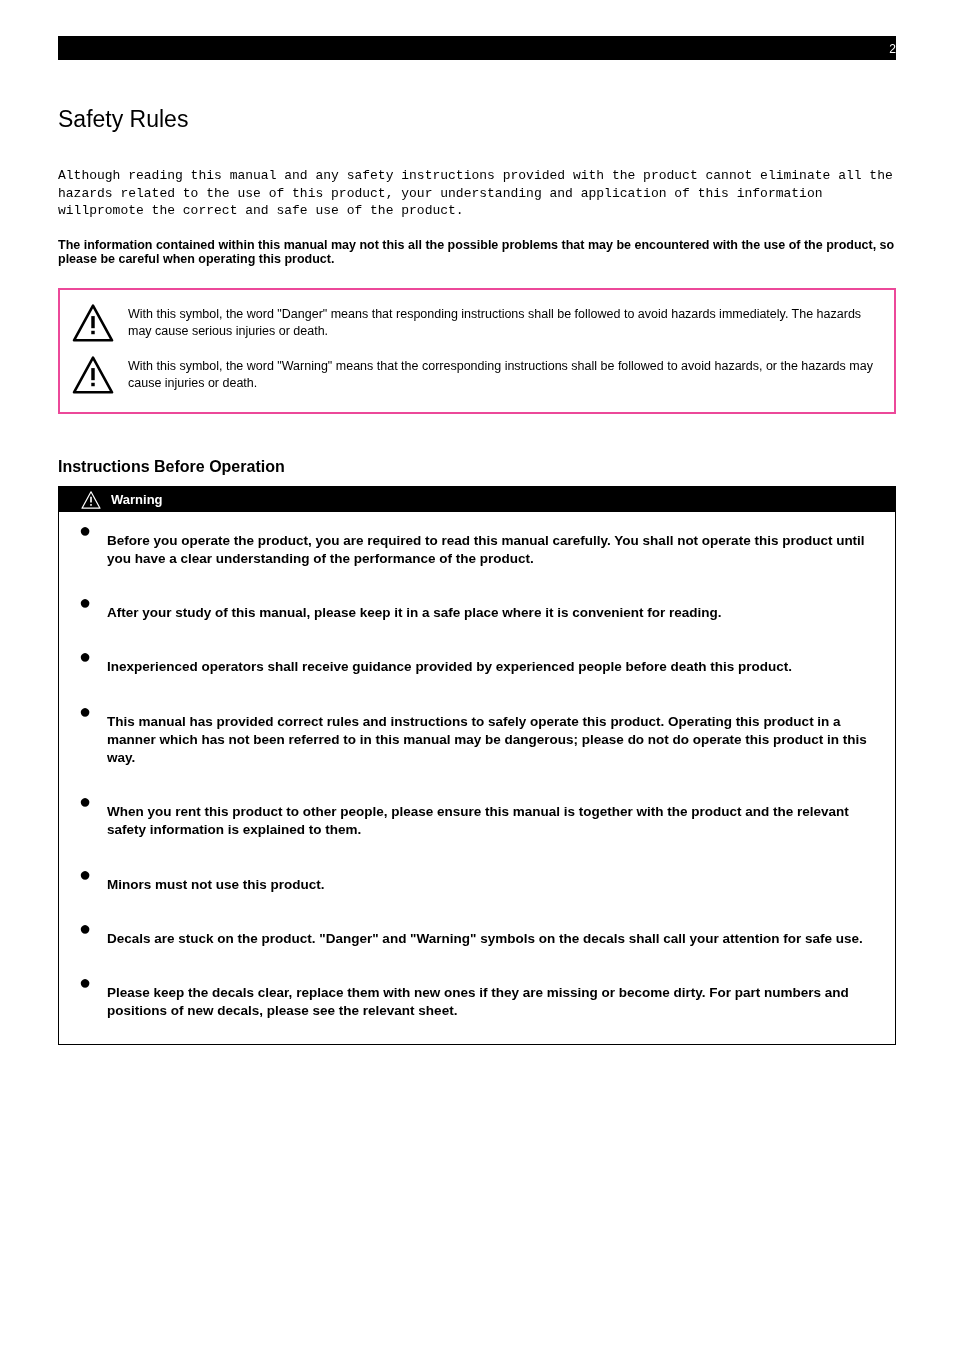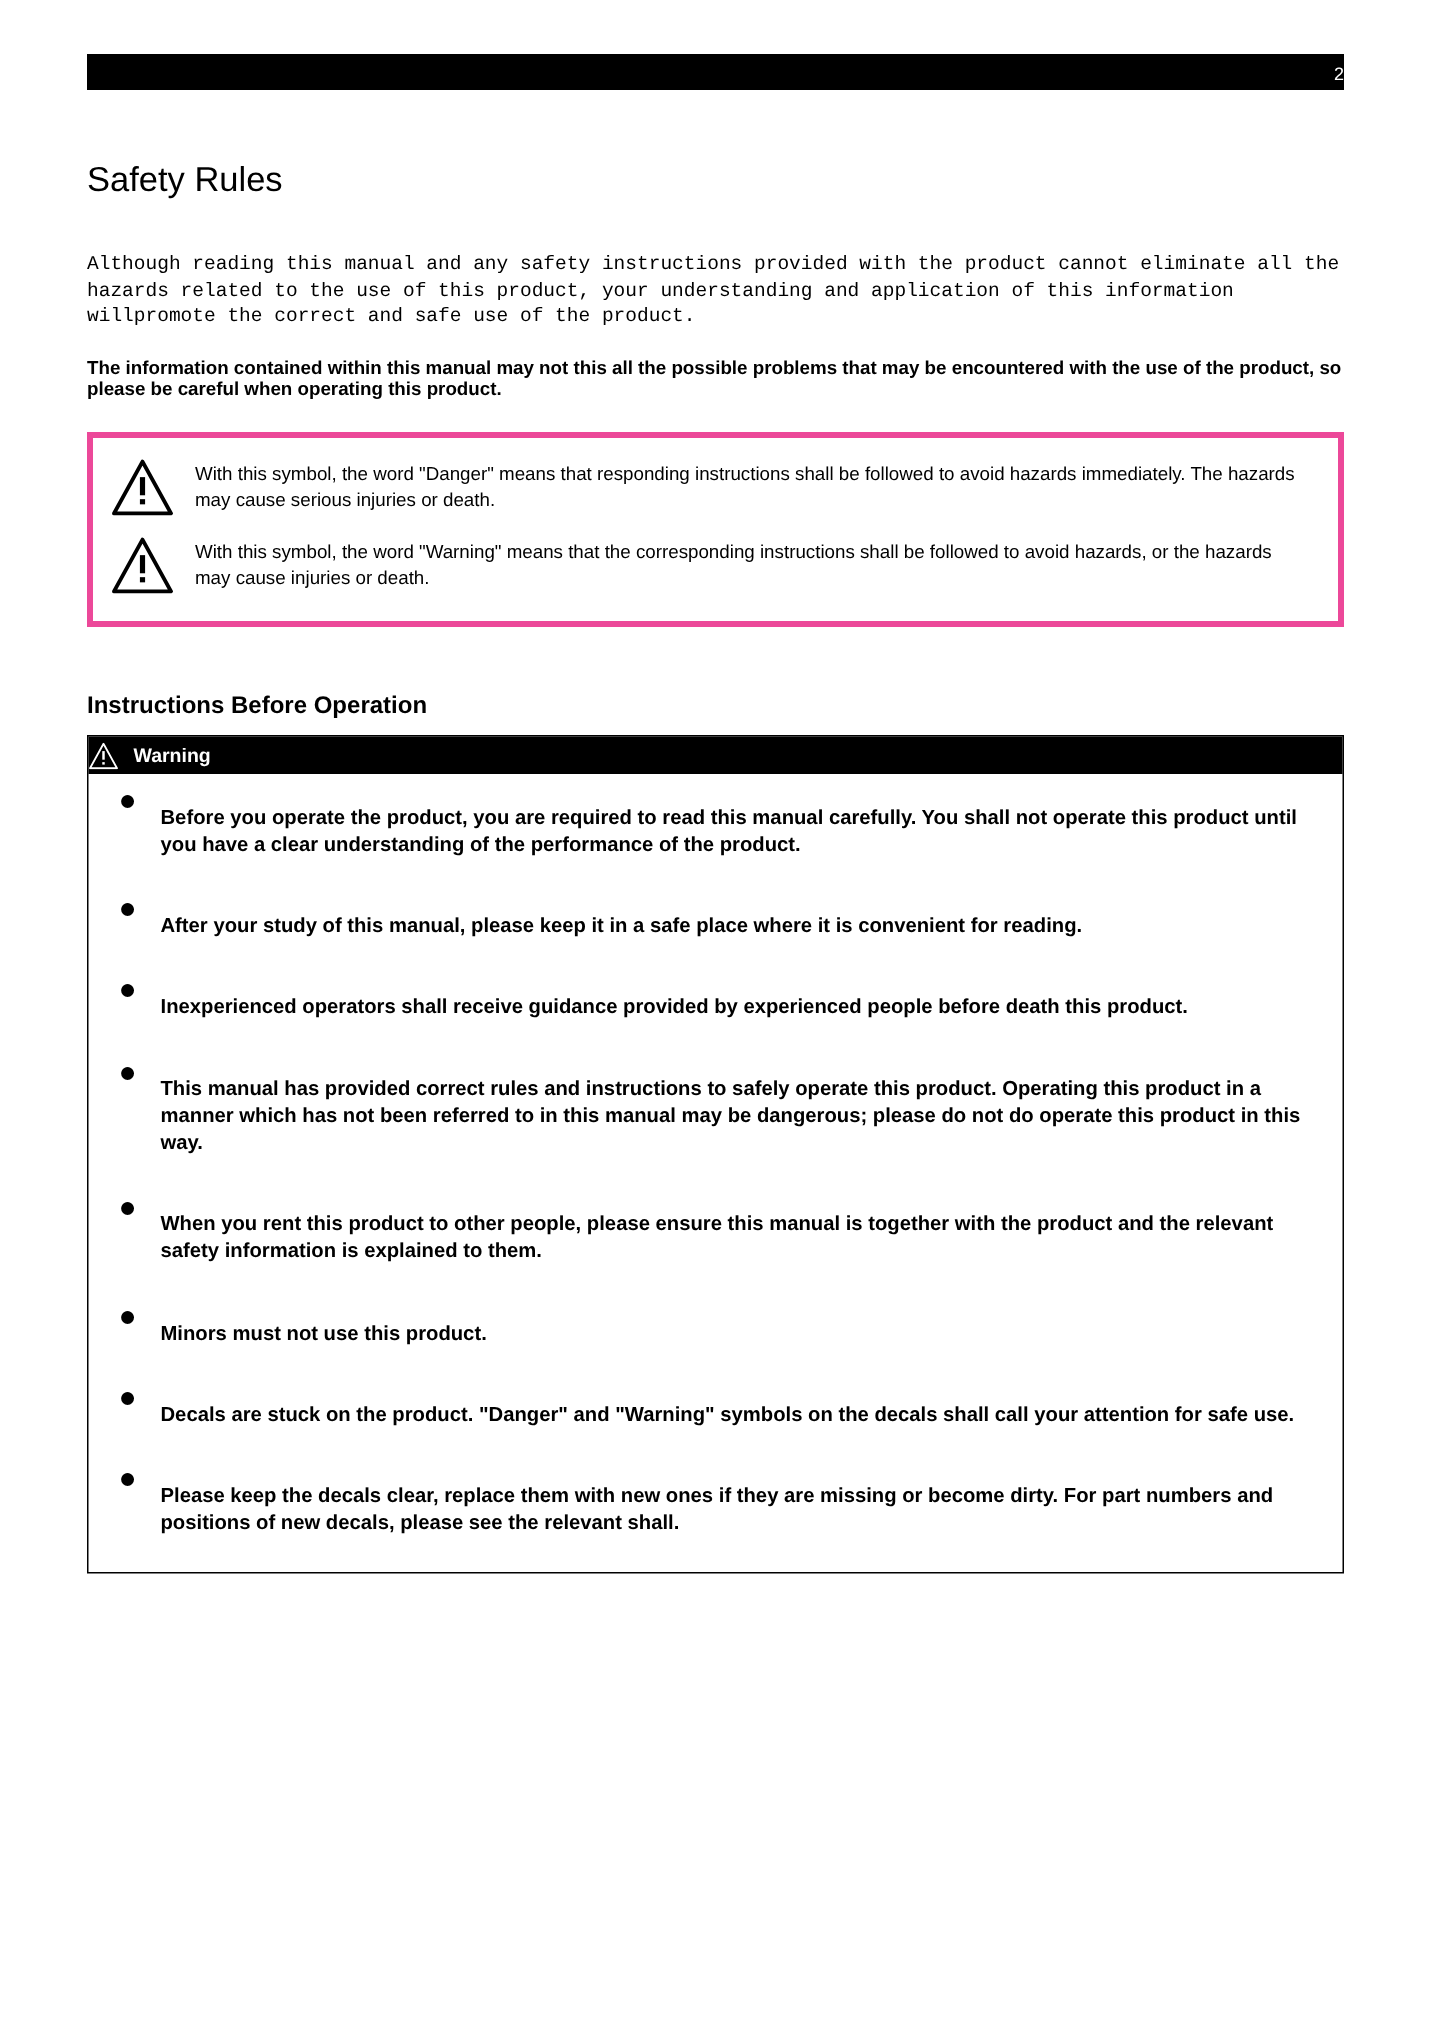--- a/index.html
+++ b/index.html
@@ -32,21 +32,21 @@
     font-size: 13px;
     line-height: 1.35;
     font-family: Liberation Mono, monospace;
   }
   .intro-bold-small {
     margin-top: 18px;
     font-size: 12.5px;
     font-weight: 700;
   }
   .note-box {
-    border: 4px solid #ec4899;
+    border: 2px solid #ec4899;
     margin-top: 22px;
     padding: 14px 20px 18px 12px;
   }
   .note-row {
     display: flex;
     align-items: flex-start;
     gap: 14px;
   }
   .note-row + .note-row { margin-top: 14px; }
   .warn-tri {
@@ -69,21 +69,21 @@
     border: 1px solid #000;
     margin-top: 10px;
     background: #fff;
   }
   .warnings-header {
     background: #000;
     color: #fff;
     display: flex;
     align-items: center;
     gap: 10px;
-    padding: 4px 10px 3px 0;
+    padding: 4px 10px 3px 22px;
   }
   .warn-tri-inv {
     width: 20px;
     height: 18px;
     flex: 0 0 auto;
   }
   .warn-tri-inv svg { width: 100%; height: 100%; display:block; }
   .warnings-header-text {
     font-size: 13px;
     font-weight: 700;
@@ -193,17 +193,17 @@
       <li>
           <span class="bullet-dot">●</span>
           <span class="warning-text">Minors must not use this product.</span>
         </li>
       <li>
           <span class="bullet-dot">●</span>
           <span class="warning-text">Decals are stuck on the product. "Danger" and "Warning" symbols on the decals shall call your attention for safe use.</span>
         </li>
       <li>
           <span class="bullet-dot">●</span>
-          <span class="warning-text">Please keep the decals clear, replace them with new ones if they are missing or become dirty. For part numbers and positions of new decals, please see the relevant shall.</span>
+          <span class="warning-text">Please keep the decals clear, replace them with new ones if they are missing or become dirty. For part numbers and positions of new decals, please see the relevant sheet.</span>
         </li>
     </ul>
   </div>
 </div>
 
 </body></html>

